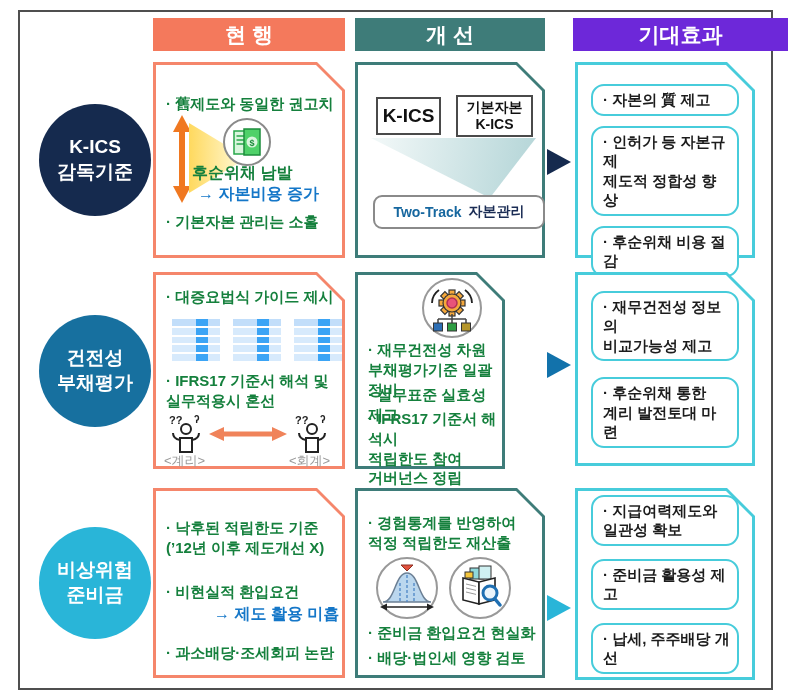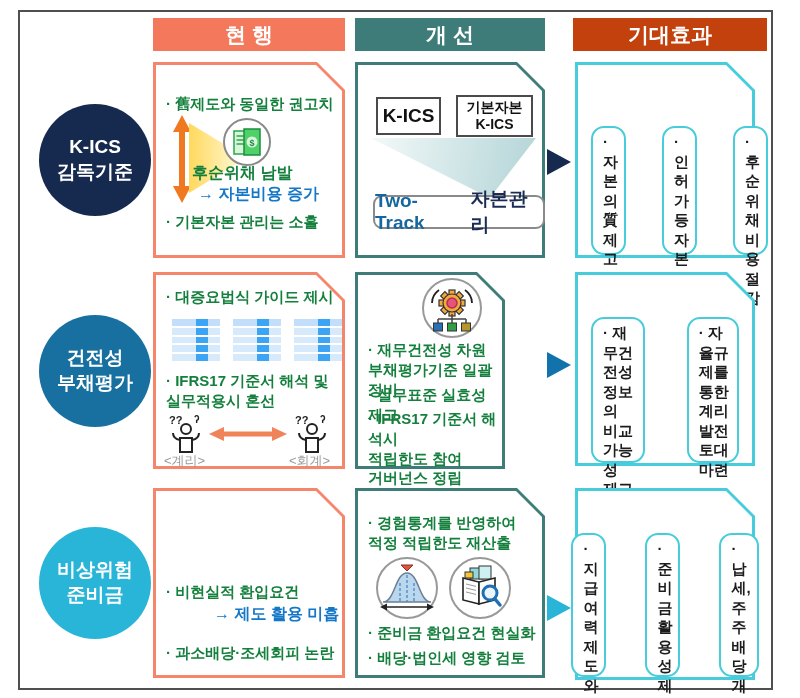--- a/index.html
+++ b/index.html
@@ -10,21 +10,21 @@
   }
   .stage { position:absolute; inset:0; }
   .frame { position:absolute; left:18px; top:10px; width:755px; height:680px;
            border:2px solid #4f4f4f; background:#fff; }
 
   
   .hdr { position:absolute; top:18px; height:33px; display:flex; align-items:center;
          justify-content:center; color:#fff; font-weight:700; font-size:21px; }
   .hdr-current { left:153px; width:192px; background:#F4795C; }
   .hdr-improve { left:355px; width:190px; background:#3E7C79; }
-  .hdr-effect  { left:573px; width:194px; background:#c2410c; }
+  .hdr-effect  { left:573px; width:215px; background:#6d28d9; }
 
   
   .box { position:absolute; }
   .box .bg { position:absolute; inset:0;
     clip-path:polygon(0 0, calc(100% - 28px) 0, 100% 28px, 100% 100%, 0 100%); }
   .box .fg { position:absolute; inset:3px; background:#fff;
     clip-path:polygon(0 0, calc(100% - 26px) 0, 100% 26px, 100% 100%, 0 100%); }
   .box .ct { position:absolute; inset:3px; }
   .bc-orange .bg { background:#F5866B; }
   .bc-teal   .bg { background:#3E7C79; }
@@ -46,36 +46,36 @@
   .fa3 { top:595px; border-left:24px solid #29B5D8; }
 
   
   .bt { position:absolute; font-weight:700; font-size:15px; line-height:1.32;
         white-space:pre-line; color:#15803d; }
   .blue { color:#1577C8; }
   .cap  { font-size:16px; }
   .gray-lab { position:absolute; color:#9a9a9a; font-size:13px; font-weight:400; }
 
   
-  .pills { display:flex; flex-direction:row;margin-top:42px; }
+  .pills { display:flex; flex-direction:column; }
   .pill { border:2px solid #47CCDB; border-radius:13px; background:#fff;
           margin:0 13px; padding:4px 6px 4px 10px; font-weight:700; font-size:15px;
           line-height:1.3; white-space:pre-line; }
 
   
   .kbox { position:absolute; background:#fff; border:2px solid #4a4a4a;
           display:flex; align-items:center; justify-content:center; text-align:center;
           font-weight:700; color:#111; }
   .funnel { position:absolute; left:13px; top:73px; width:165px; height:60px;
             background:linear-gradient(100deg,#f0f7f7 5%,#b9d8da 90%);
             clip-path:polygon(0 0,100% 0,72% 100%); }
   .result-box { position:absolute; left:15px; top:130px; width:172px; height:34px;
                 border:2px solid #8a8a8a; border-radius:9px; background:#fff;
                 display:flex; align-items:center; justify-content:center;
-                font-weight:700; font-size:19px; }
+                font-weight:700; font-size:14px; }
   .result-box .tt { color:#16679F; }
   .result-box .tr { color:#1A2C54; margin-left:7px; }
 
   
   .ywedge { position:absolute; left:33px; top:58px; width:58px; height:70px;
             background:linear-gradient(90deg,#FFD95E 0%,#FFF3C0 75%,#FFFBEA 100%);
             clip-path:polygon(0 0,100% 50%,0 100%); }
 
   
   .tables { position:absolute; left:16px; top:44px; display:flex; gap:13px; }
@@ -249,29 +249,31 @@
 거버넌스 정립</div>
     </div>
   </div>
 
   <div class="box bc-cyan" style="left:575px; top:272px; width:180px; height:194px;">
     <div class="bg"></div>
       <div class="fg"></div>
     <div class="ct pills" style="justify-content:center; gap:16px;">
       <div class="pill">· 재무건전성 정보의
 비교가능성 제고</div>
-      <div class="pill">· 자율규제를 통한
+      <div class="pill">· 후순위채 통한
 계리 발전토대 마련</div>
     </div>
   </div>
 
   <div class="box bc-orange" style="left:153px; top:488px; width:192px; height:190px;">
     <div class="bg"></div>
       <div class="fg"></div>
     <div class="ct">
+      <div class="bt" style="left:10px; top:27px;">· 낙후된 적립한도 기준
+(’12년 이후 제도개선 X)</div>
       <div class="bt" style="left:10px; top:91px;">· 비현실적 환입요건</div>
       <div class="bt cap blue" style="left:58px; top:112px;">→ 제도 활용 미흡</div>
       <div class="bt" style="left:10px; top:152px;">· 과소배당·조세회피 논란</div>
     </div>
   </div>
 
   <div class="box bc-teal" style="left:355px; top:488px; width:190px; height:190px;">
     <div class="bg"></div>
       <div class="fg"></div>
     <div class="ct">

